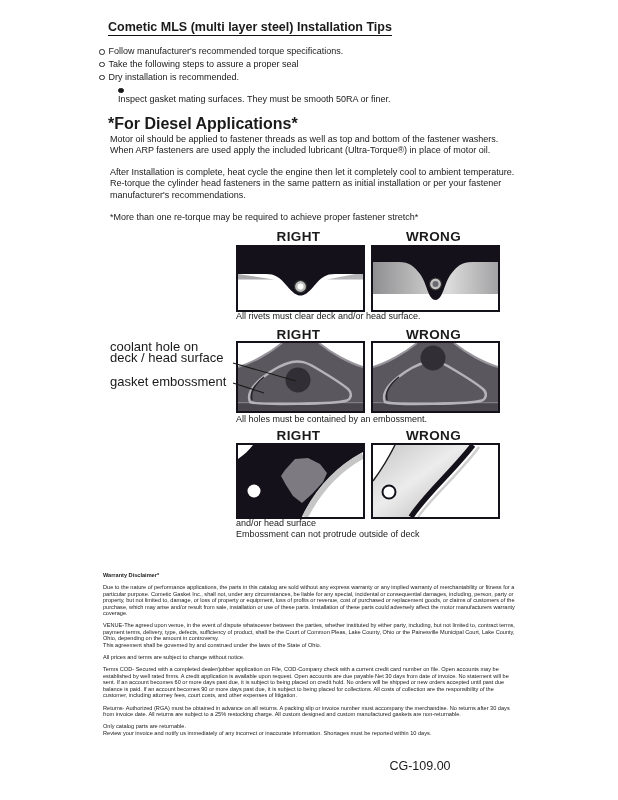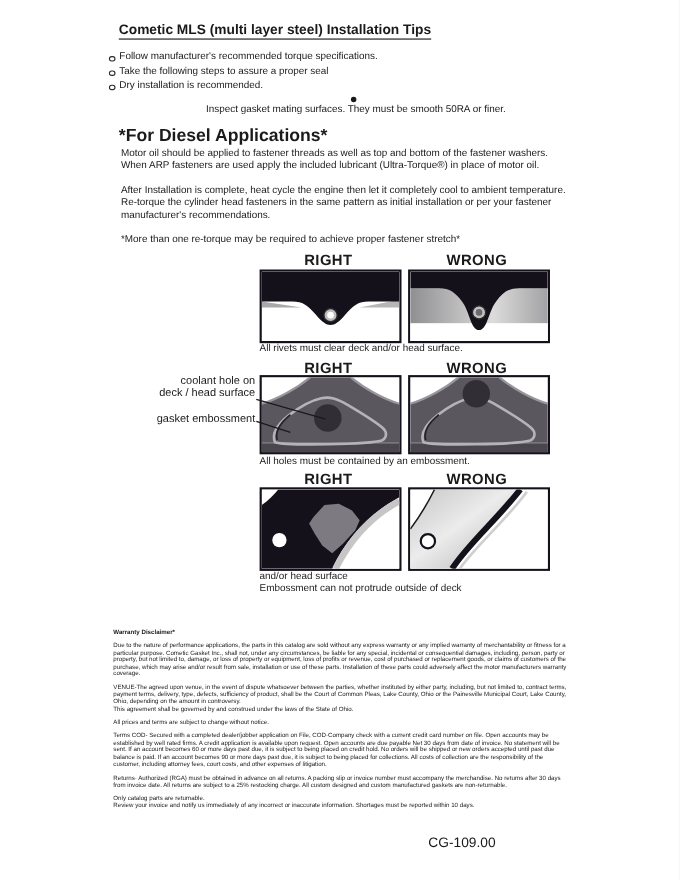--- a/index.html
+++ b/index.html
@@ -2,34 +2,34 @@
 <html><head>
 <meta charset="utf-8">
 <style>
   html,body{margin:0;padding:0;background:#e8e8e8;}
   .page{position:relative;width:618px;height:800px;background:#ffffff;margin:0 auto;
         font-family:"Liberation Sans",sans-serif;color:#1a1a1a;overflow:hidden;}
   .abs{position:absolute;}
   .title{left:108px;top:20px;margin:0;font-size:12.5px;font-weight:bold;
          border-bottom:1.5px solid #111;padding-bottom:1px;display:inline-block;}
   .tips{left:99px;top:45px;width:430px;font-size:9px;line-height:12.9px;}
-  .trow{display:flex;align-items:center;}
+  .trow{display:flex;align-items:flex-start;}
   .trow.sub{margin-left:19px;flex-direction:column;}
   .bo,.bf{flex:0 0 auto;width:3.5px;height:3.5px;border-radius:50%;margin:4px 4px 0 0;}
   .bo{border:1px solid #2a2a2a;}
   .bf{background:#1a1a1a;border:1px solid #1a1a1a;}
   .h2{left:108px;top:115px;margin:0;font-size:16px;font-weight:bold;}
   .body{margin:2px;font-size:9px;line-height:11.4px;}
   .p1{left:108px;top:132px;width:408px;}
   .p2{left:108px;top:165px;width:414px;}
   .note{left:108px;top:210px;width:420px;}
   .dg-h{width:125px;text-align:center;font-size:13.5px;font-weight:bold;letter-spacing:.4px;}
   .dg-box{width:125px;border:2px solid #15111b;line-height:0;background:#fff;}
   .cap{font-size:9px;line-height:10.8px;}
-  .callout{width:122px;text-align:right;font-size:10px;line-height:10.6px;}
+  .callout{width:122px;font-size:13px;line-height:10.6px;}
   .leader{pointer-events:none;}
   .warranty{left:103px;top:572px;width:414px;font-size:5.6px;line-height:6.4px;}
   .warranty p{margin:0;}
   .warranty p.sp{margin-bottom:6px;}
   .warranty p.bold{font-weight:bold;}
   .footer{left:330px;top:759px;width:180px;text-align:center;font-size:12.5px;}
 </style>
 </head>
 <body>
 

